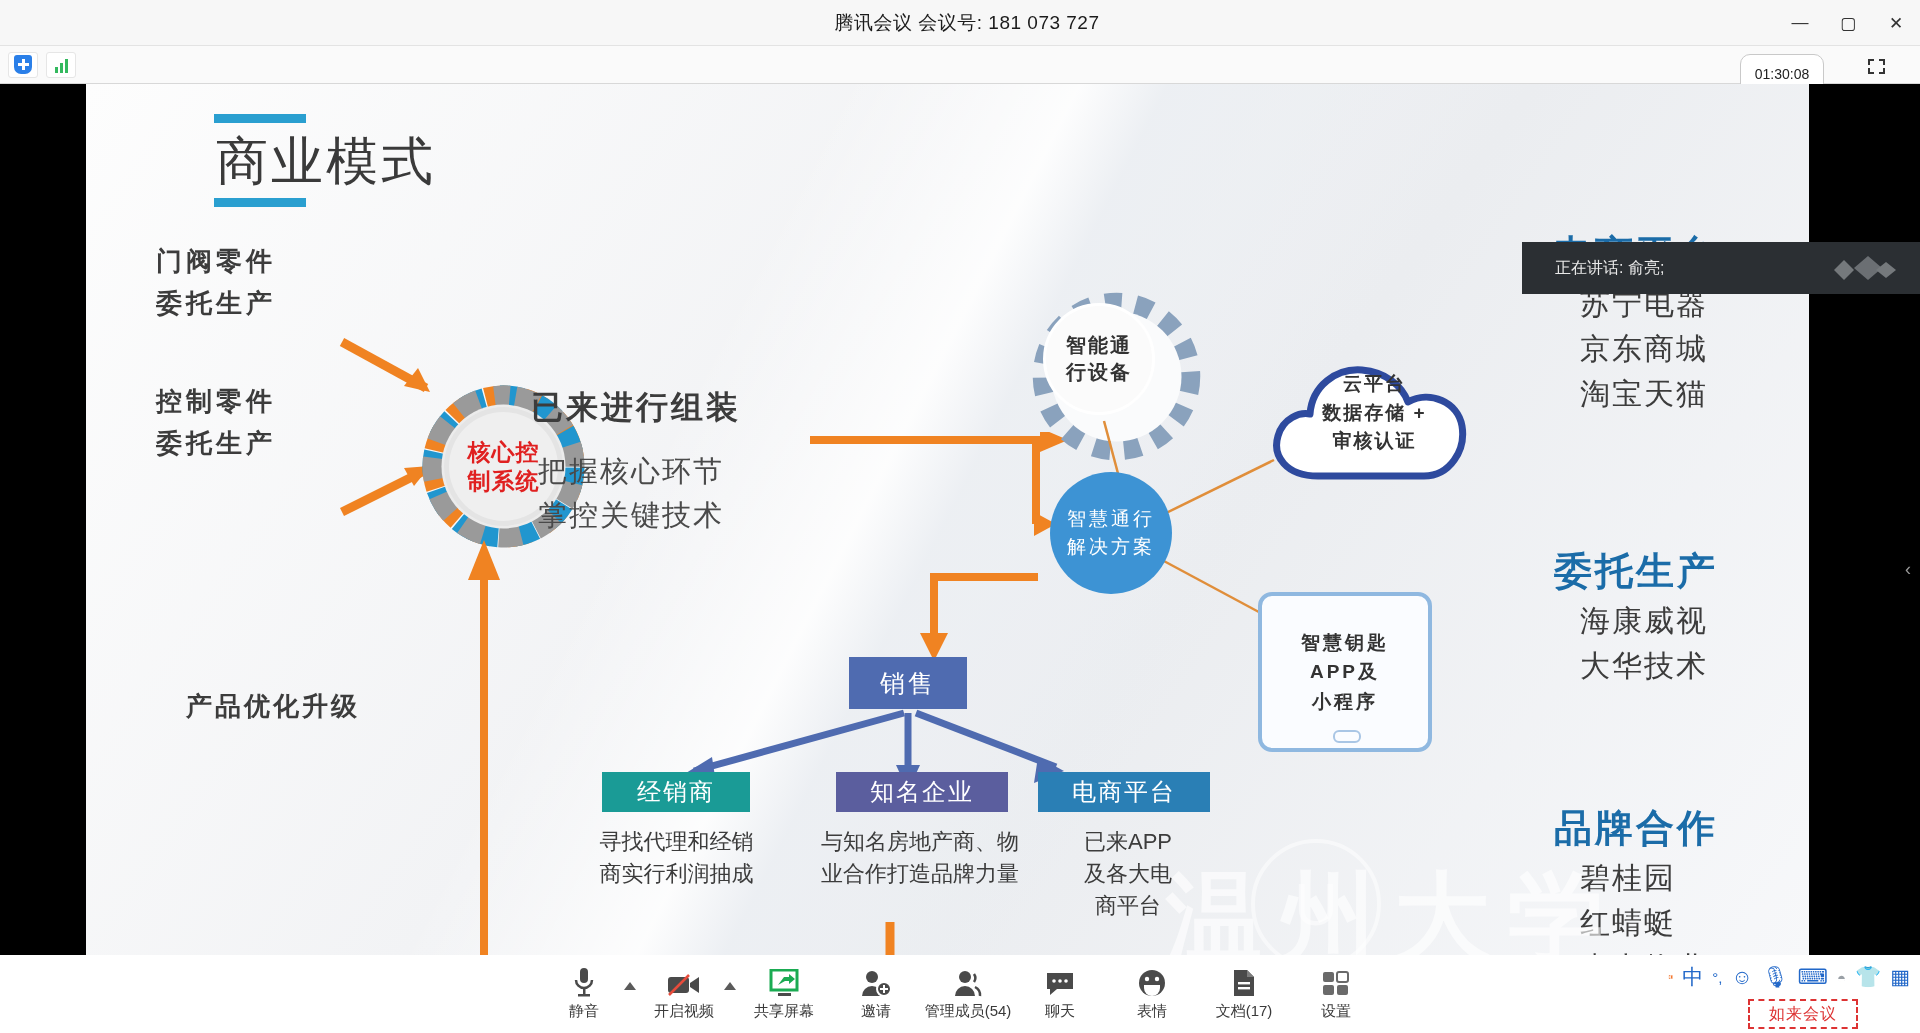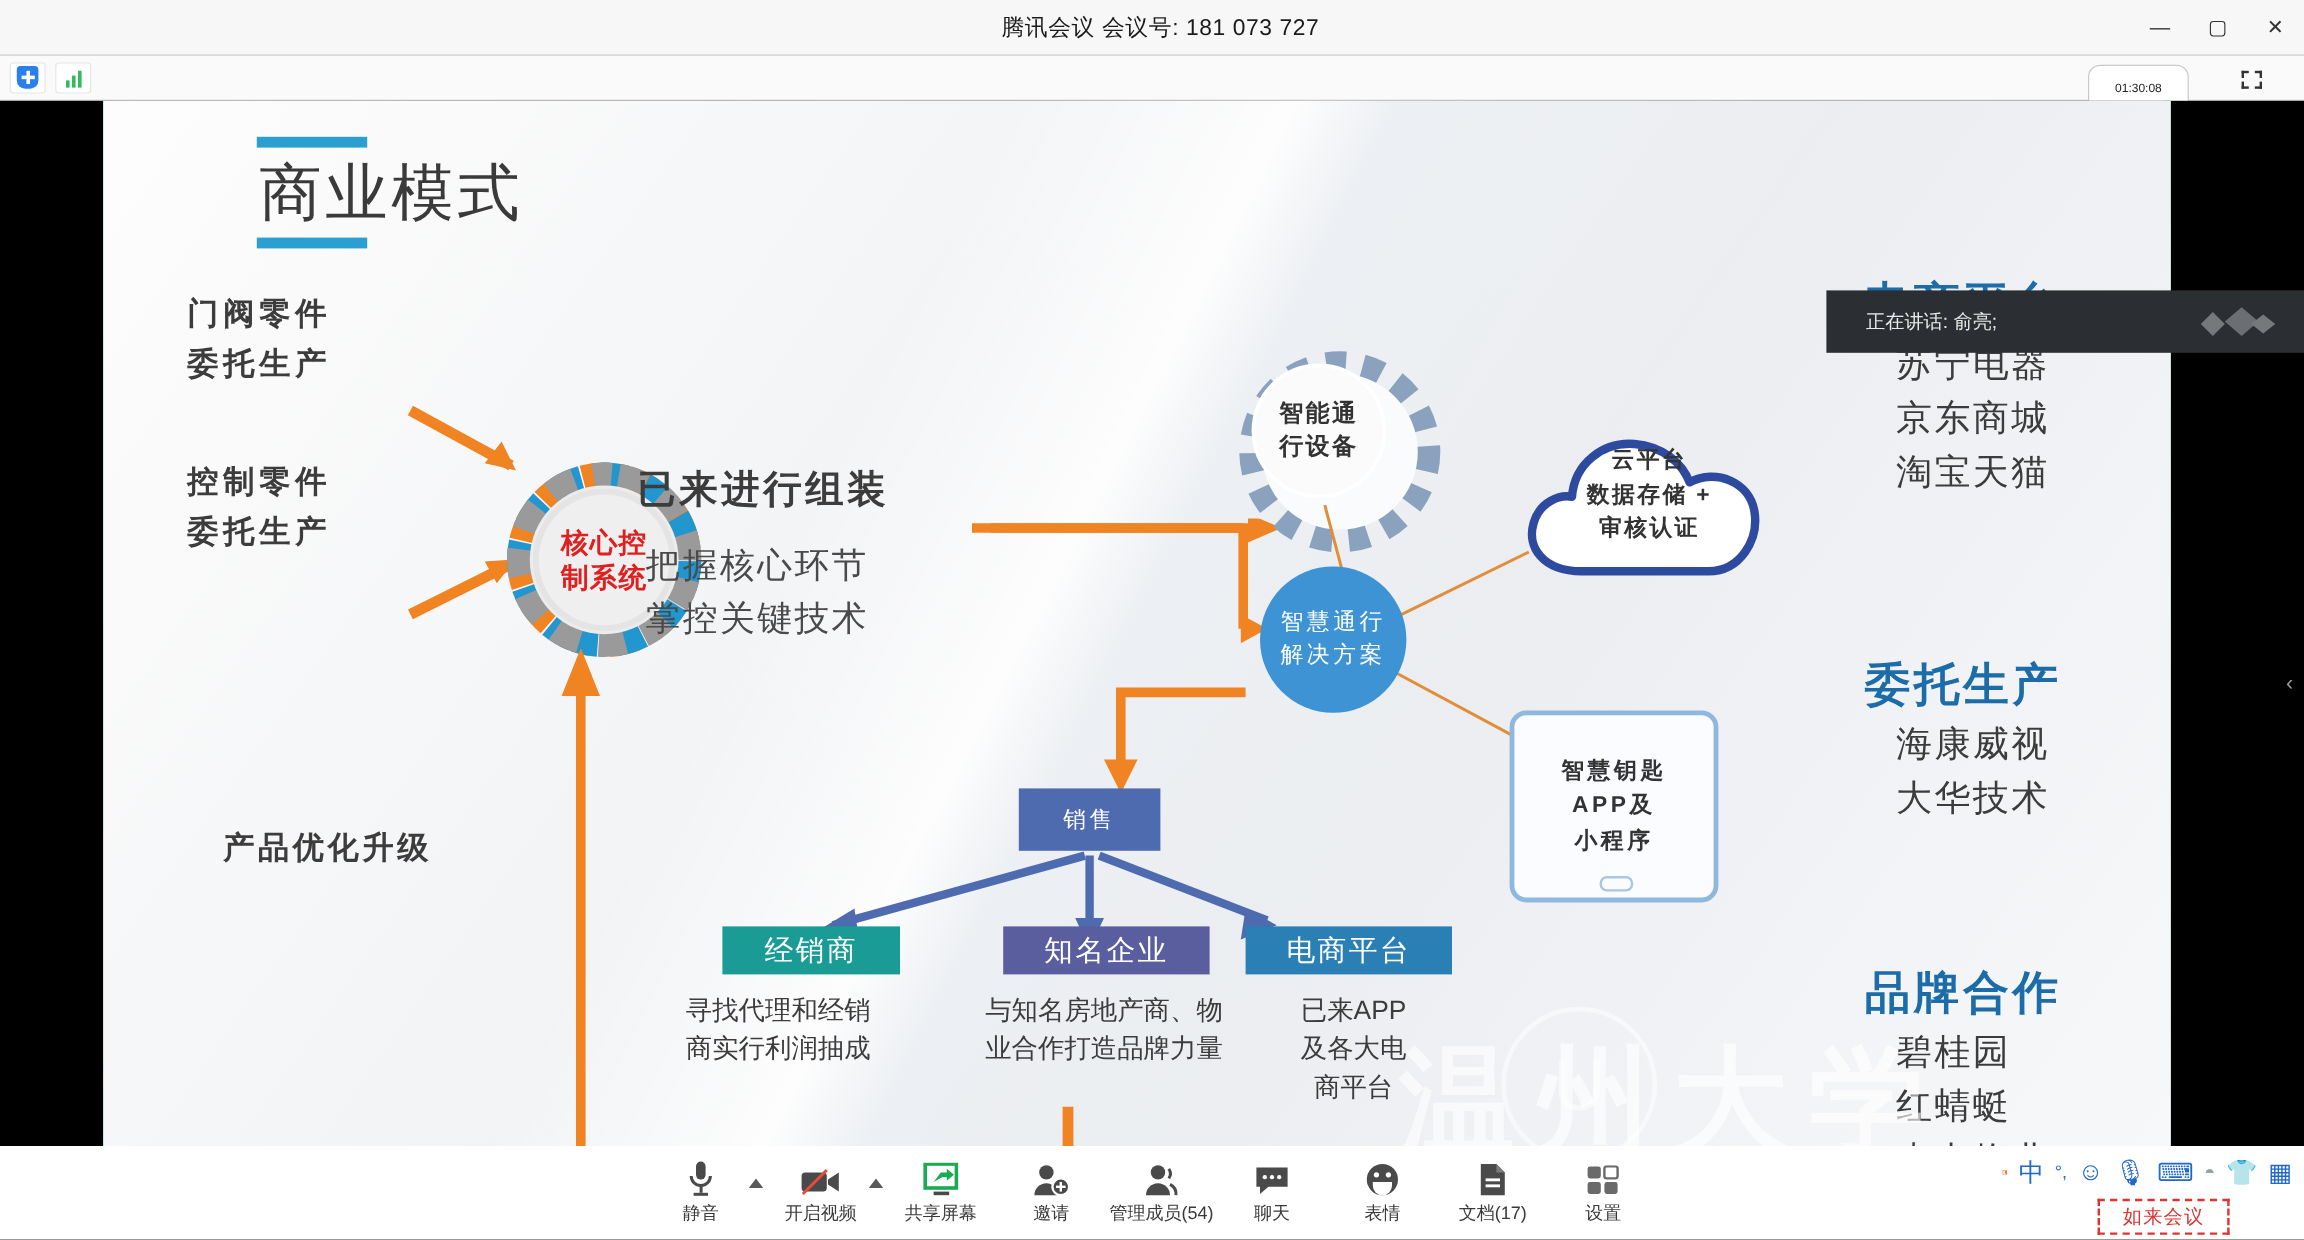--- a/index.html
+++ b/index.html
@@ -19,21 +19,21 @@
           border-bottom:1px solid #d8d8d8;display:flex;align-items:center;}
   .chip{width:30px;height:26px;margin-left:8px;border:1px solid #e6e6e6;border-radius:3px;
         background:#fff;display:flex;align-items:center;justify-content:center;}
   .shield{width:18px;height:19px;background:#2a7fe8;border-radius:3px 3px 7px 7px;position:relative;}
   .shield:before{content:"";position:absolute;left:7.5px;top:4px;width:3px;height:11px;background:#fff;}
   .shield:after{content:"";position:absolute;left:3.5px;top:8px;width:11px;height:3px;background:#fff;}
   .bars{display:flex;align-items:flex-end;gap:2px;height:16px;}
   .bars i{width:3px;background:#33b95e;display:block;}
   .timerbox{position:absolute;right:96px;top:8px;height:40px;min-width:84px;padding:0 9px;
             border:1px solid #c9c9c9;background:#fff;border-radius:10px;display:flex;
-            align-items:center;justify-content:center;font-size:10px;color:#222;}
+            align-items:center;justify-content:center;font-size:14px;color:#222;}
   .fsbtn{position:absolute;right:28px;top:6px;width:32px;height:28px;display:flex;
          align-items:center;justify-content:center;}
   .fs-ico{width:17px;height:15px;position:relative;}
   .fs-ico span{position:absolute;width:6px;height:6px;border:2px solid #333;}
   .fs-ico span:nth-child(1){left:0;top:0;border-right:0;border-bottom:0;}
   .fs-ico span:nth-child(2){right:0;top:0;border-left:0;border-bottom:0;}
   .fs-ico span:nth-child(3){left:0;bottom:0;border-right:0;border-top:0;}
   .fs-ico span:nth-child(4){right:0;bottom:0;border-left:0;border-top:0;}
 
   
@@ -82,21 +82,21 @@
      color:#333;font-weight:bold;font-size:19px;letter-spacing:2px;line-height:1.5;}
 
   .tablet{position:absolute;left:1172px;top:508px;width:174px;height:160px;border:4px solid #8fb8e0;
      border-radius:14px;background:#fafcff;display:flex;flex-direction:column;align-items:center;
      justify-content:center;}
   .tablet:after{content:"";position:absolute;bottom:5px;left:50%;margin-left:-12px;width:24px;height:9px;
      border:2px solid #a9c6e5;border-radius:6px;}
   .tablet span{color:#333;font-weight:bold;font-size:19px;letter-spacing:3px;line-height:1.55;}
 
   .salesbox{position:absolute;left:763px;top:573px;width:118px;height:52px;background:#4f6bb0;
-     display:flex;align-items:center;justify-content:center;color:#fff;font-size:19px;letter-spacing:3px;}
+     display:flex;align-items:center;justify-content:center;color:#fff;font-size:25px;letter-spacing:3px;}
 
   .catbox{position:absolute;height:40px;display:flex;align-items:center;justify-content:center;
      color:#fff;font-size:24px;letter-spacing:2px;}
   .cat-teal{background:#1a9b96;}
   .cat-purple{background:#5b5e9e;}
   .cat-blue{background:#2a7fb5;}
 
   .catdesc{position:absolute;color:#3c3c3c;font-size:22px;line-height:1.45;text-align:center;}
 
   
@@ -291,21 +291,21 @@
       <path d="M322 4 L322 58" stroke="#4f6bb0" stroke-width="7" fill="none"></path>
       <path d="M310 56 L334 56 L322 82 Z" fill="#4f6bb0"></path>
       <path d="M330 4 L470 58" stroke="#4f6bb0" stroke-width="7" fill="none"></path>
       <path d="M478 62 L452 48 L448 74 Z" fill="#4f6bb0"></path>
     </svg>
 
     <div class="catbox cat-teal" style="left:516px;top:688px;width:148px;">经销商</div>
     <div class="catbox cat-purple" style="left:750px;top:688px;width:172px;">知名企业</div>
     <div class="catbox cat-blue" style="left:952px;top:688px;width:172px;">电商平台</div>
 
-    <div class="catdesc" style="left:440px;top:742px;width:245px;">
+    <div class="catdesc" style="left:468px;top:742px;width:245px;">
       <div>寻找代理和经销</div>
       <div>商实行利润抽成</div>
     </div>
     <div class="catdesc" style="left:700px;top:742px;width:268px;">
       <div>与知名房地产商、物</div>
       <div>业合作打造品牌力量</div>
     </div>
     <div class="catdesc" style="left:978px;top:742px;width:128px;">
       <div>已来APP</div>
       <div>及各大电</div>

